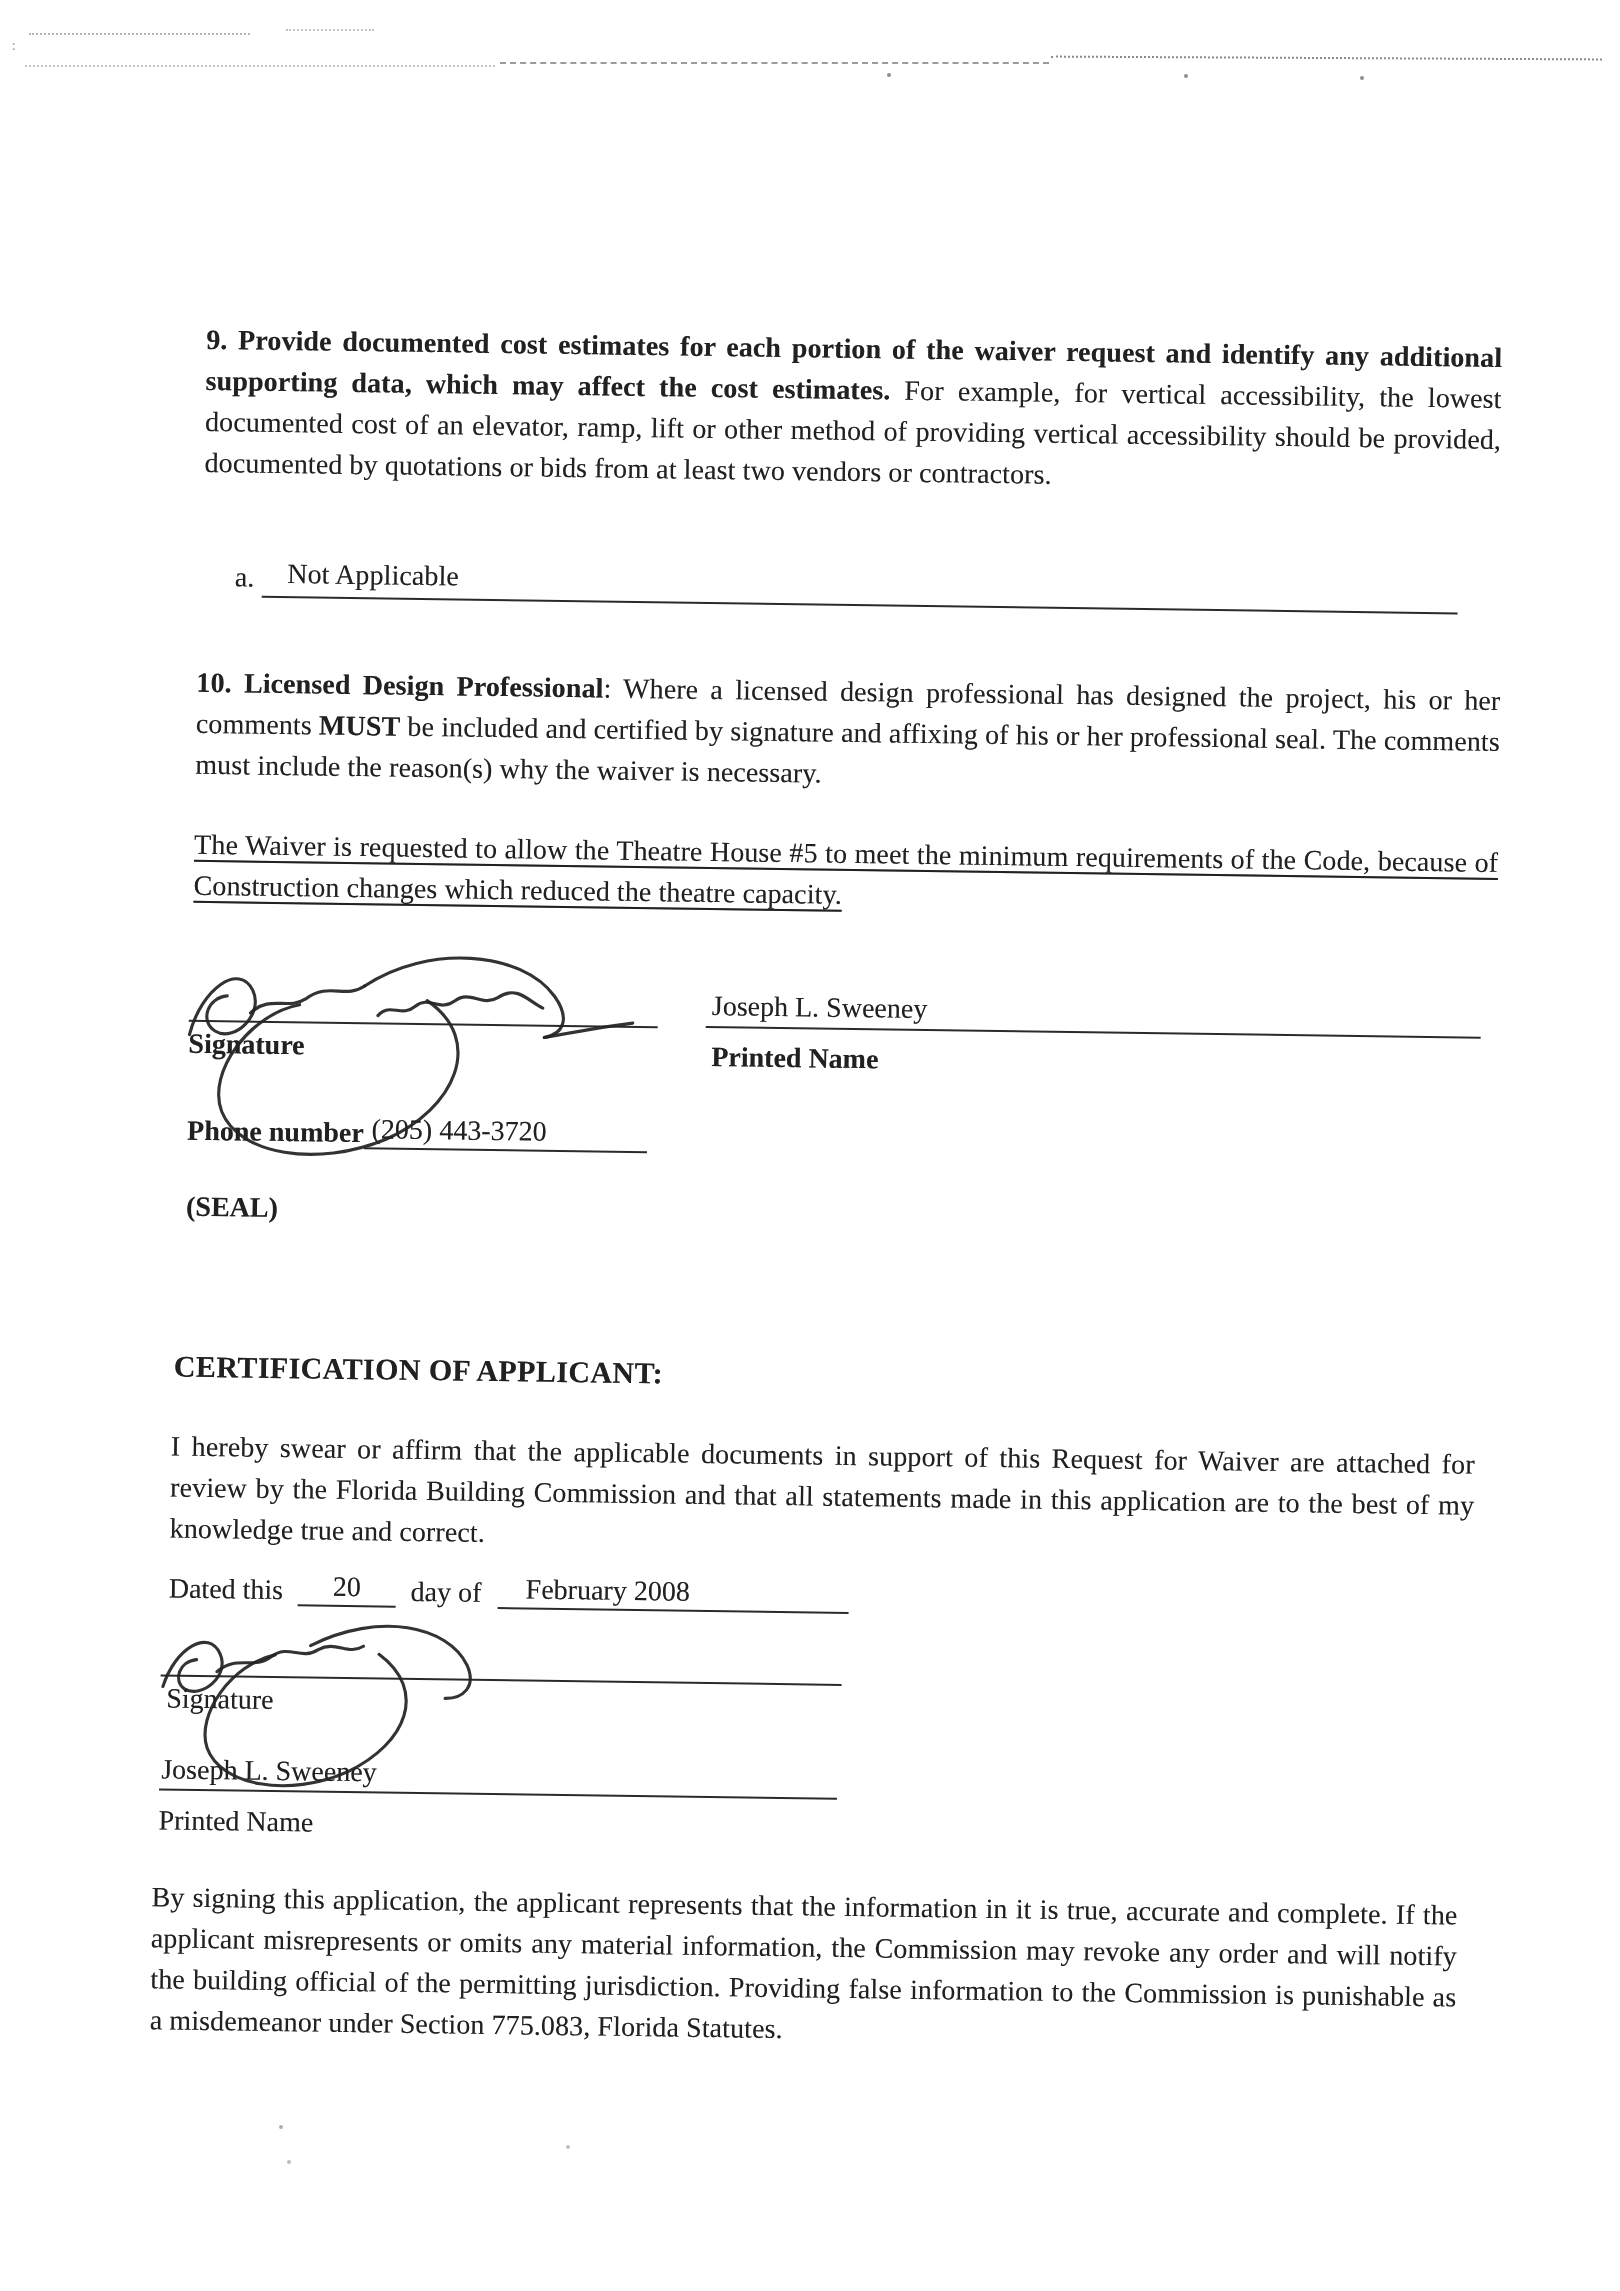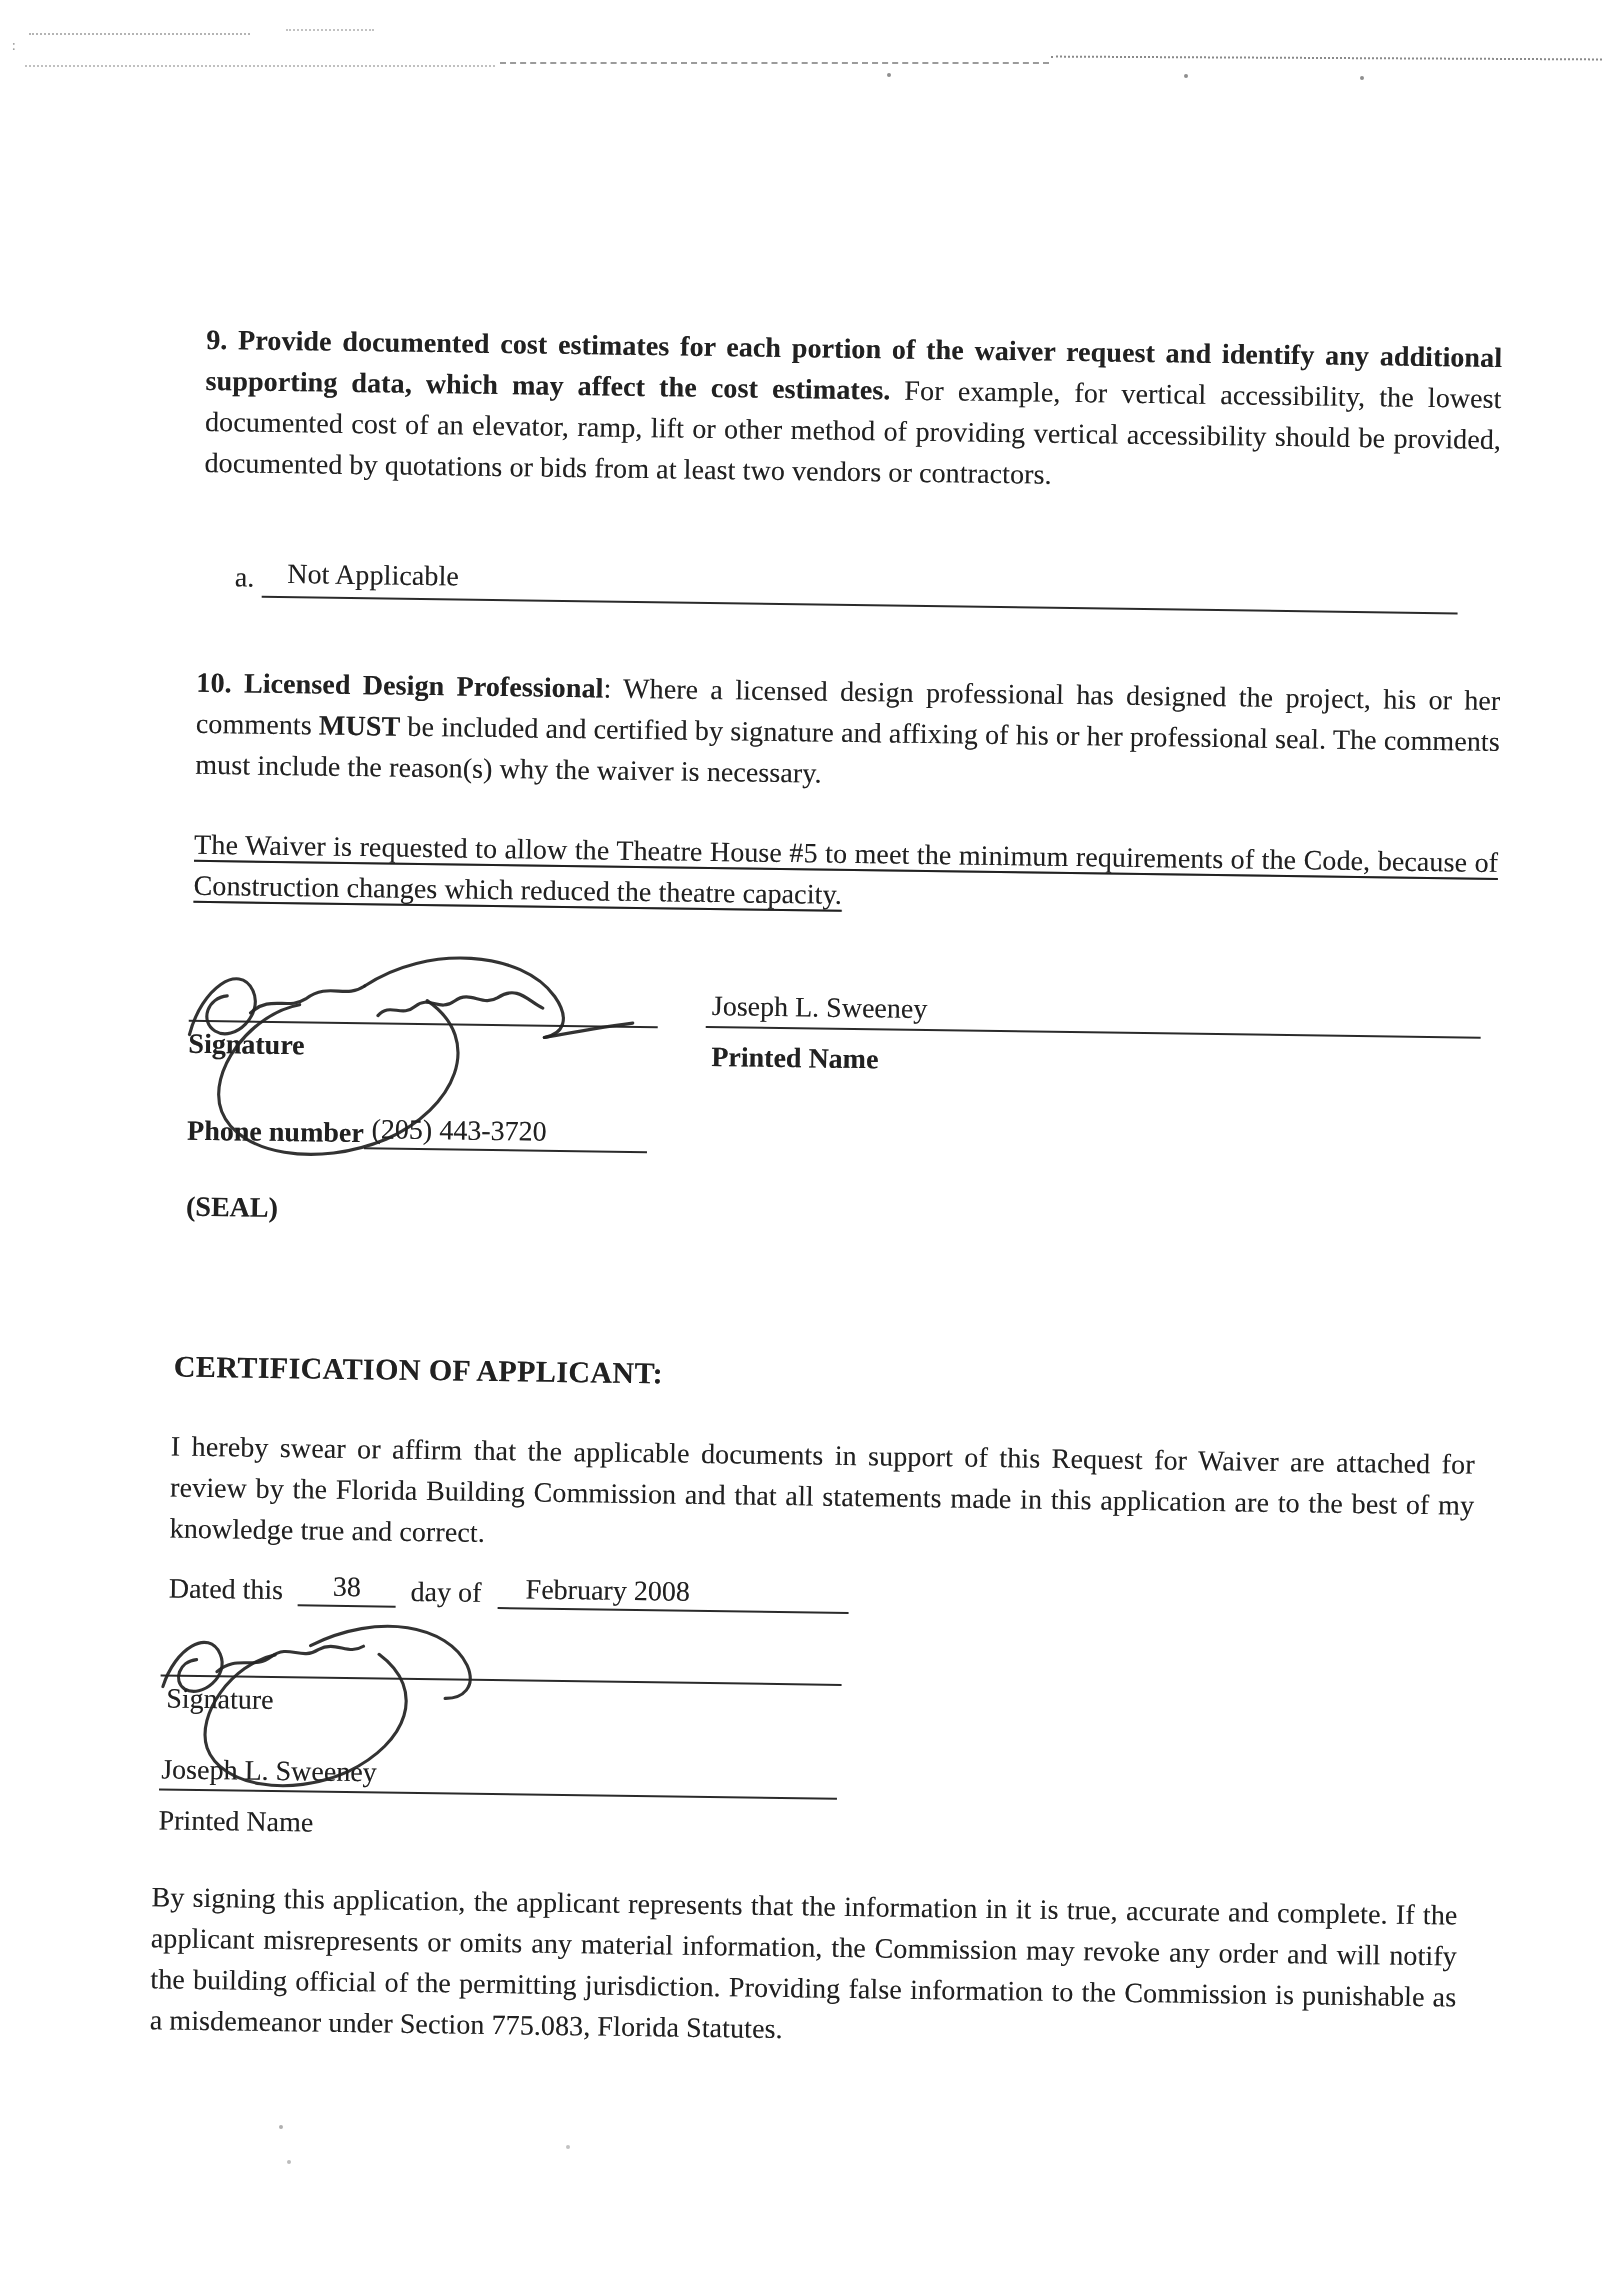--- a/index.html
+++ b/index.html
@@ -121,21 +121,21 @@
       <span>CERTIFICATION OF APPLICANT:</span>
     </div>
 
     <div class="blk para" style="left:191px;top:1423px;width:1304px;">
       <span>I hereby swear or affirm that the applicable documents in support of this Request for Waiver are attached for review by the Florida Building Commission and that all statements made in this application are to the best of my knowledge true and correct.</span>
     </div>
 
     <div class="blk label" style="left:191px;top:1566px;">
       <span>Dated this</span>
       <span class="fill-line" style="width:98px;text-align:center;padding-bottom:2px;margin:0 7.8px;">
-        <span>38</span>
+        <span>20</span>
       </span>
       <span>day of</span>
       <span class="fill-line" style="width:323px;padding-left:27.4px;padding-bottom:2px;margin-left:9.8px;">
         <span>February 2008</span>
       </span>
     </div>
 
     <svg class="sig-svg" style="left:157px;top:1590px;" width="451" height="206" viewBox="0 0 460 210">
       <path d="M30,96 C42,56 76,36 88,62 C98,84 70,108 52,98 C40,90 46,70 64,68"></path>
       <path d="M85,80 C105,62 122,78 140,64 C158,50 170,68 188,56 C206,46 218,62 234,52"></path>

